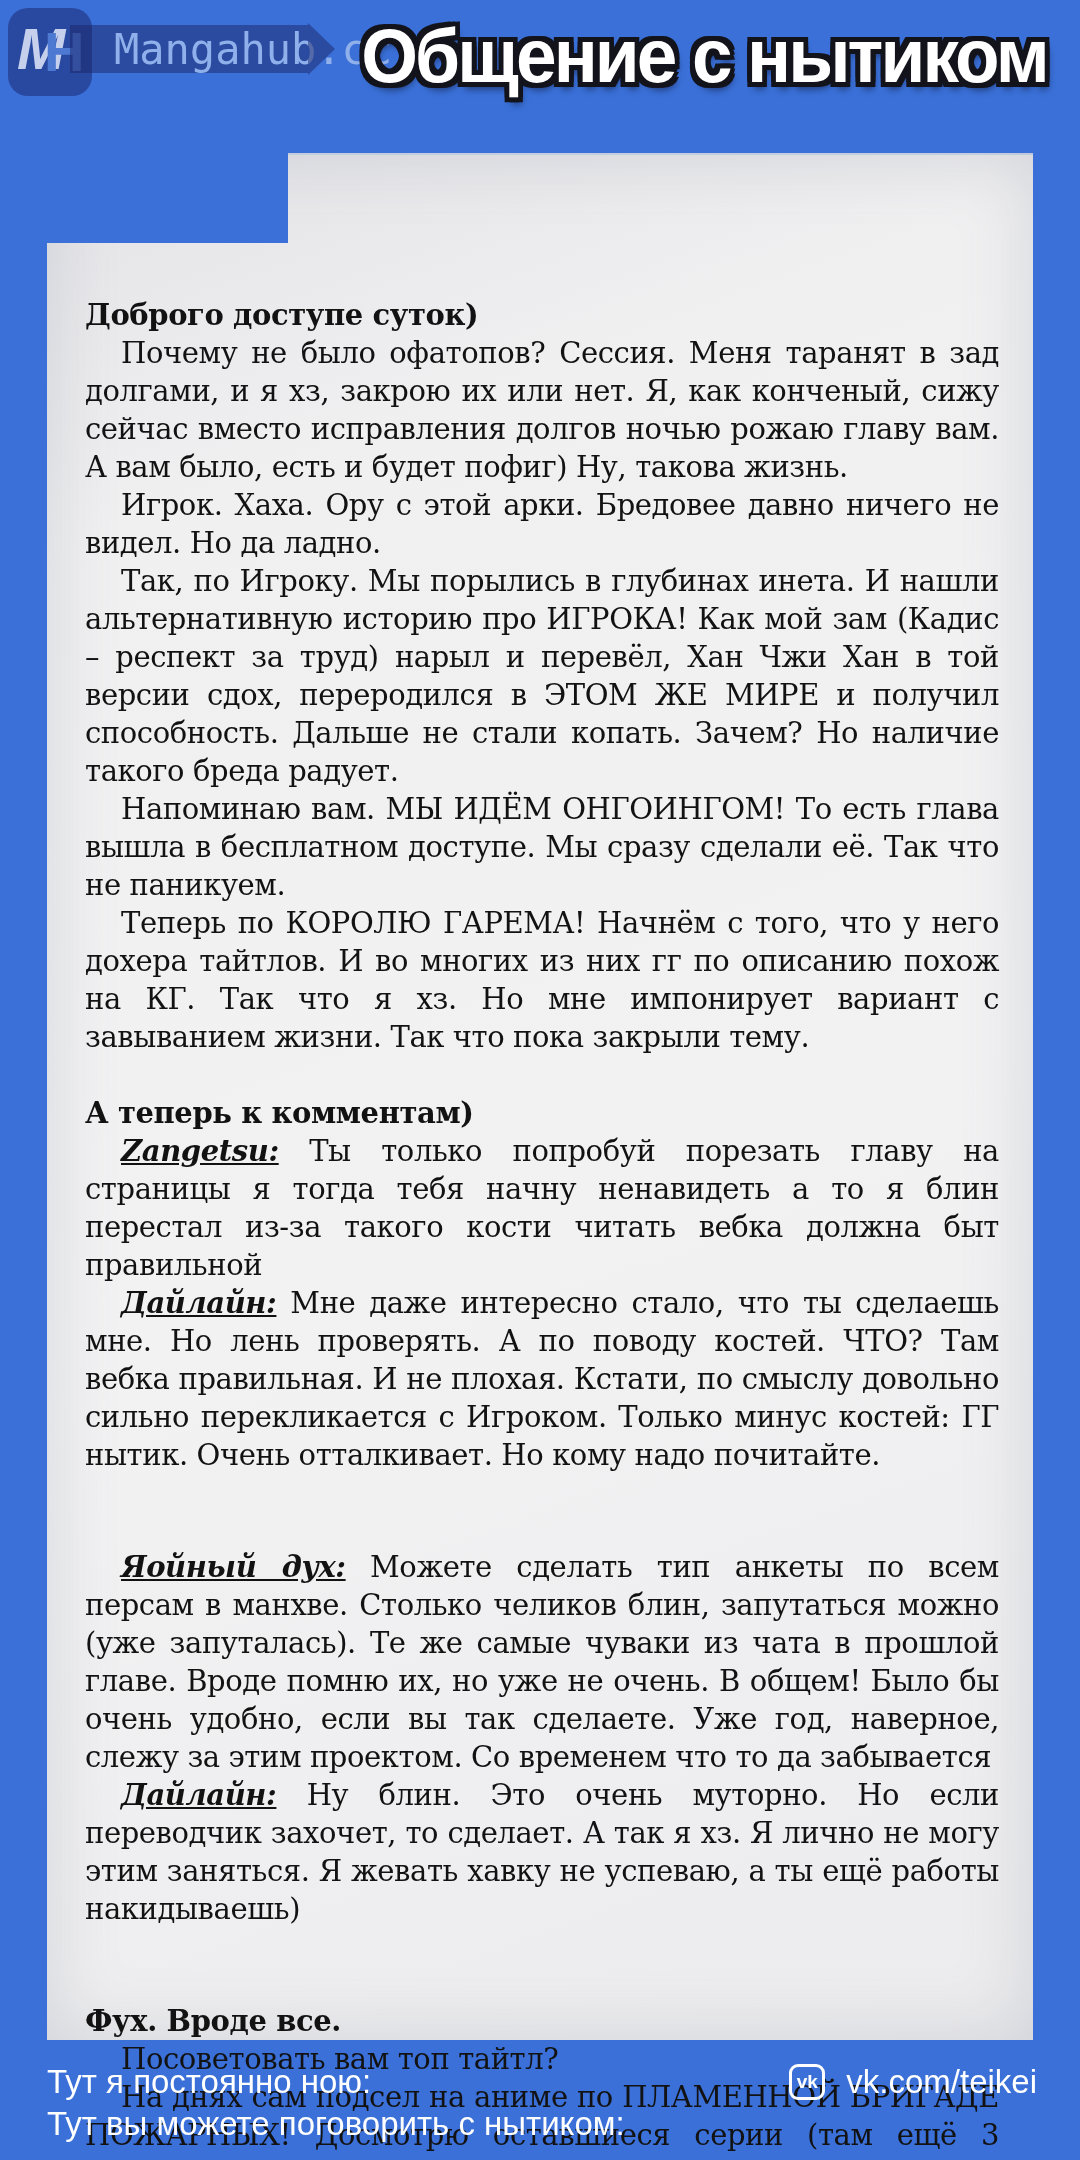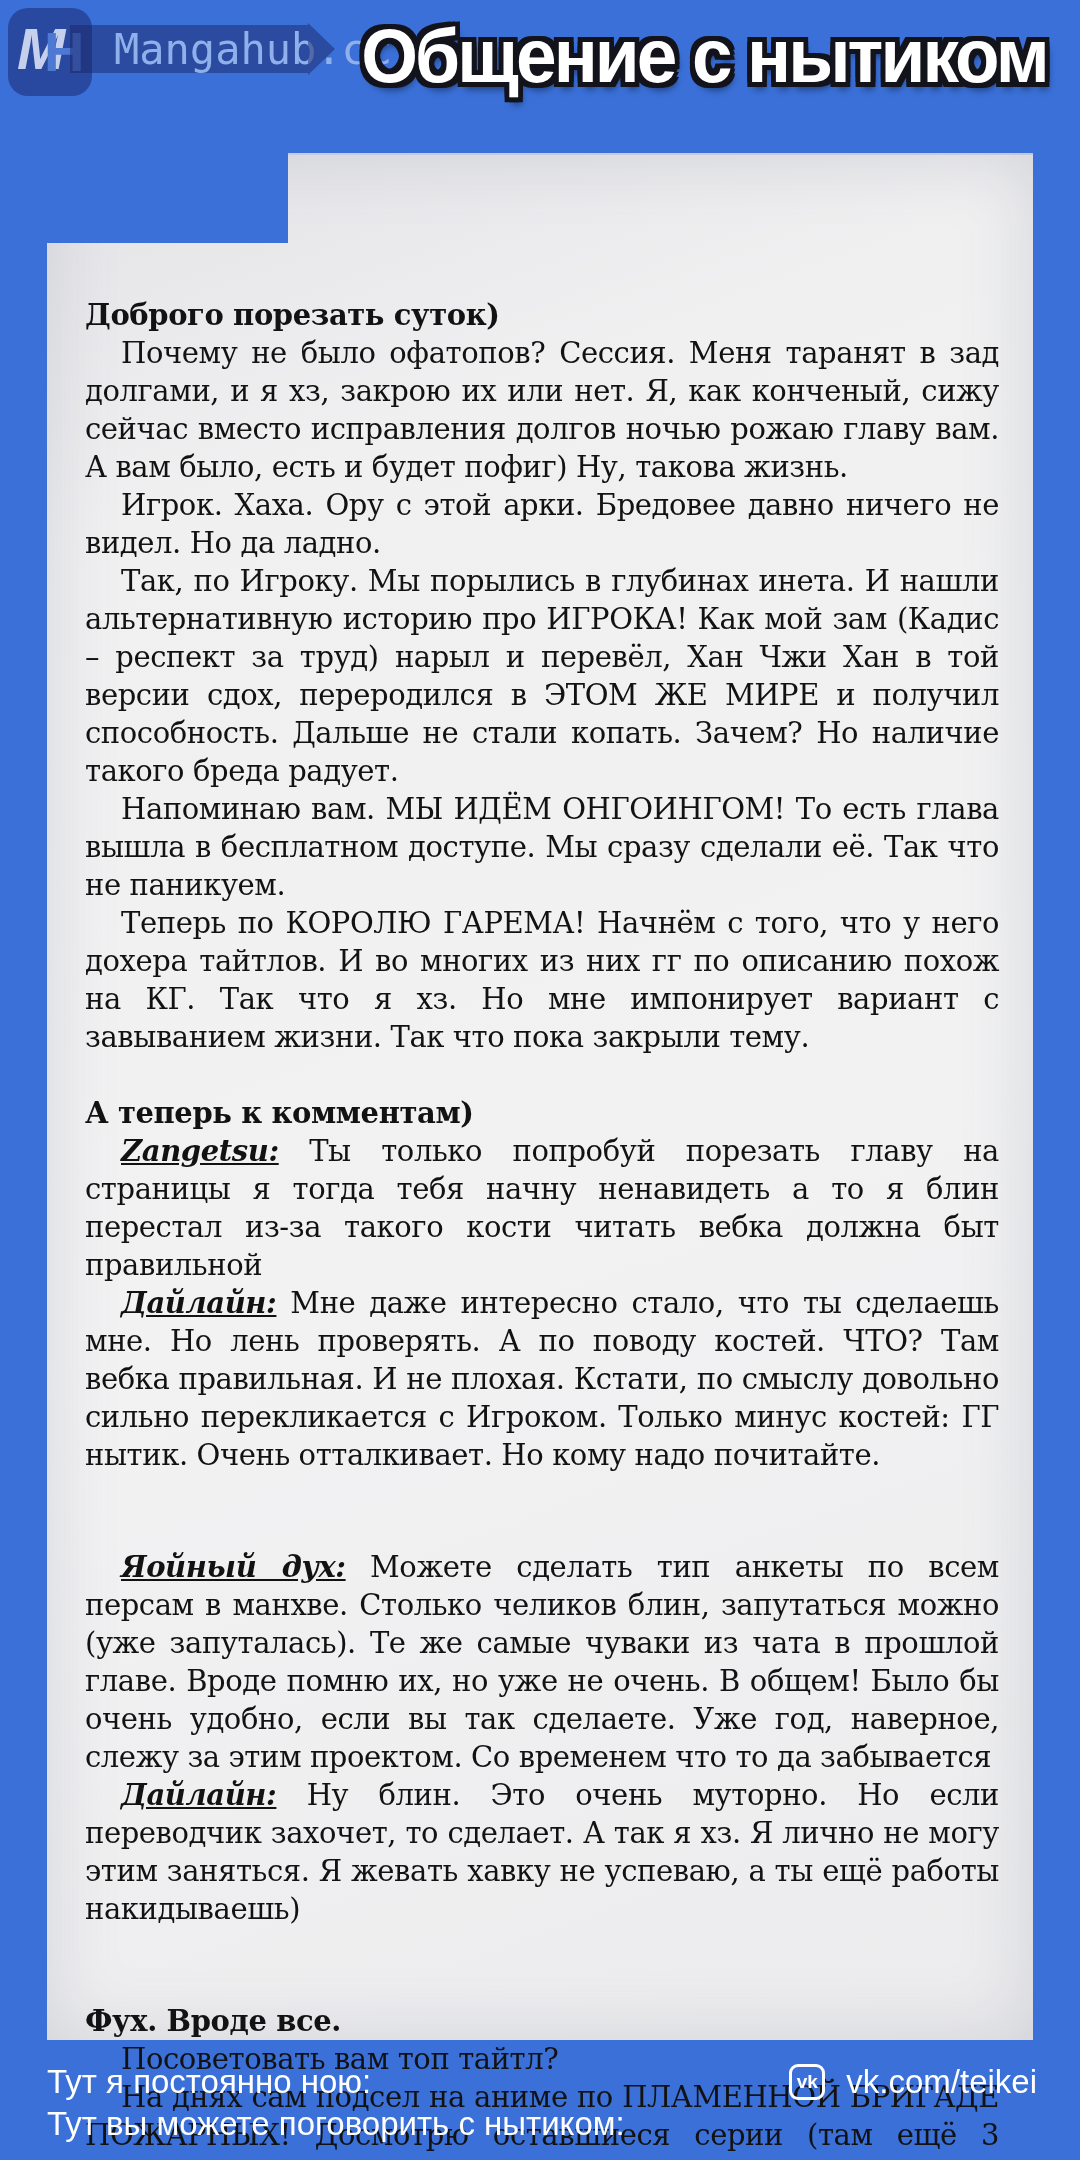--- a/index.html
+++ b/index.html
@@ -126,21 +126,21 @@
 
   <div class="mh-banner">
     <span class="site">Mangahub.cc</span>
     <span class="arrow"></span>
   </div>
 
 
   <div class="page-title">Общение с нытиком</div>
 
   <div class="note-text">
-      <p class="heading">Доброго порезать суток)</p>
+      <p class="heading">Доброго доступе суток)</p>
       <p class="para">Почему не было офатопов? Сессия. Меня таранят в зад долгами, и я хз, закрою их или нет. Я, как конченый, сижу сейчас вместо исправления долгов ночью рожаю главу вам. А вам было, есть и будет пофиг) Ну, такова жизнь.</p>
       <p class="para">Игрок. Хаха. Ору с этой арки. Бредовее давно ничего не видел. Но да ладно.</p>
       <p class="para">Так, по Игроку. Мы порылись в глубинах инета. И нашли альтернативную историю про ИГРОКА! Как мой зам (Кадис – респект за труд) нарыл и перевёл, Хан Чжи Хан в той версии сдох, переродился в ЭТОМ ЖЕ МИРЕ и получил способность. Дальше не стали копать. Зачем? Но наличие такого бреда радует.</p>
       <p class="para">Напоминаю вам. МЫ ИДЁМ ОНГОИНГОМ! То есть глава вышла в бесплатном доступе. Мы сразу сделали её. Так что не паникуем.</p>
       <p class="para">Теперь по КОРОЛЮ ГАРЕМА! Начнём с того, что у него дохера тайтлов. И во многих из них гг по описанию похож на КГ. Так что я хз. Но мне импонирует вариант с завыванием жизни. Так что пока закрыли тему.</p>
       <div class="spacer-small"></div>
       <p class="heading">А теперь к комментам)</p>
       <p class="para"><span class="speaker">Zangetsu:</span> Ты только попробуй порезать главу на страницы я тогда тебя начну ненавидеть а то я блин перестал из-за такого кости читать вебка должна быт правильной</p>
       <p class="para"><span class="speaker">Дайлайн:</span> Мне даже интересно стало, что ты сделаешь мне. Но лень проверять. А по поводу костей. ЧТО? Там вебка правильная. И не плохая. Кстати, по смыслу довольно сильно перекликается с Игроком. Только минус костей: ГГ нытик. Очень отталкивает. Но кому надо почитайте.</p>
       <div class="spacer-large"></div>

